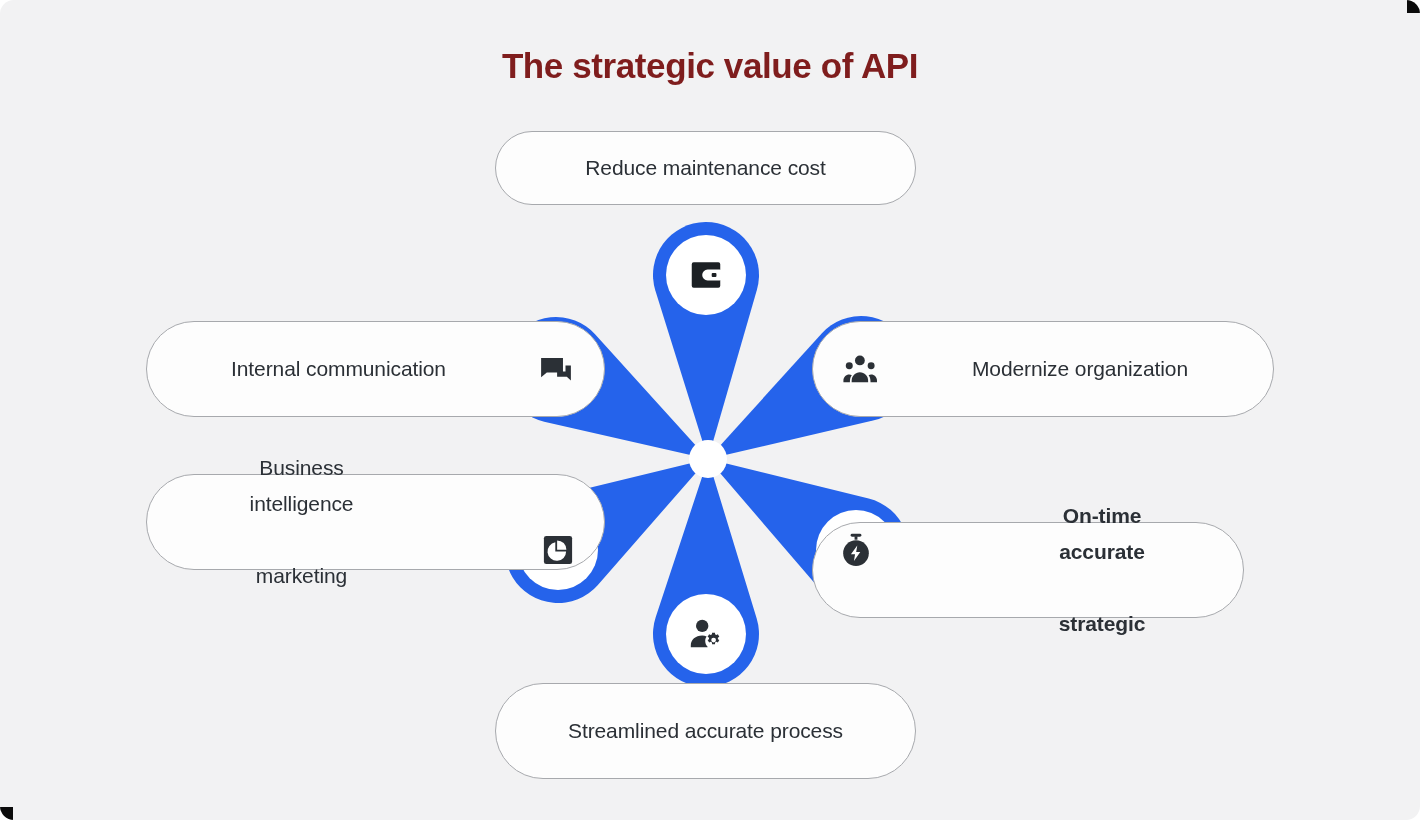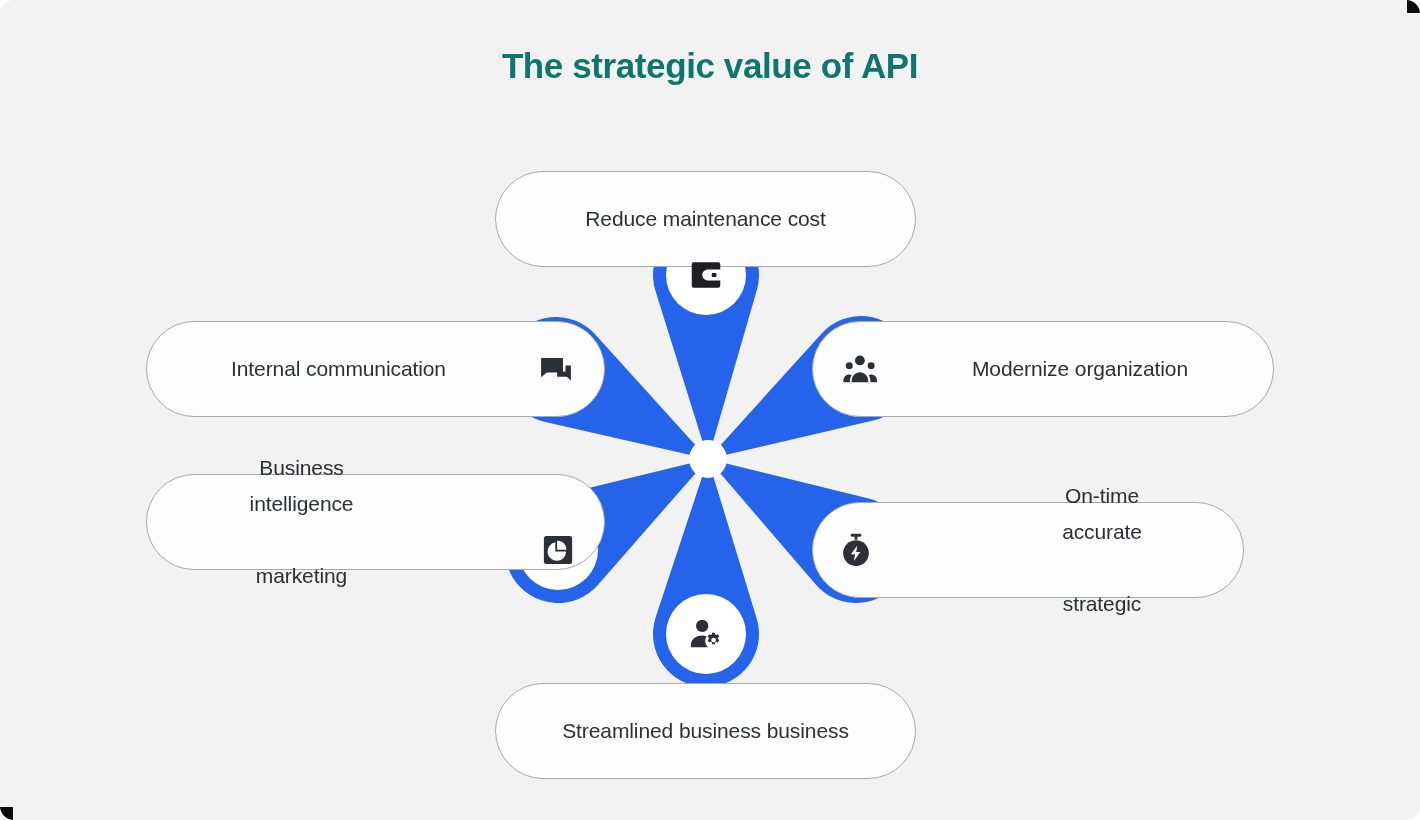--- a/index.html
+++ b/index.html
@@ -32,21 +32,21 @@
   .corner-mark.bl { left: 0; bottom: 0; }
 
   #title {
     position: absolute;
     left: 0;
     right: 0;
     top: 46px;
     text-align: center;
     font-size: 35px;
     font-weight: bold;
-    color: #0f766e;
+    color: #7f1d1d;
     letter-spacing: -0.4px;
   }
 
   #diagram {
     position: absolute;
     left: 0;
     top: 0;
     width: 1420px;
     height: 820px;
   }
@@ -61,30 +61,30 @@
     align-items: center;
     justify-content: center;
     text-align: center;
     color: #2b3036;
     font-size: 21px;
     line-height: 36px;
     letter-spacing: -0.1px;
   }
   .pill span { display: block; padding: 0 22px; }
 
-  .pill-top     { left: 495px; top: 131px;  width: 421px; height: 96px; margin-top: 40px; }
+  .pill-top     { left: 495px; top: 131px;  width: 421px; height: 74px; }
   .pill-bottom  { left: 495px; top: 683px;  width: 421px; height: 96px; }
   .pill-left-up { left: 146px; top: 321px;  width: 459px; height: 96px;
                   justify-content: flex-start; }
   .pill-left-dn { left: 146px; top: 474px;  width: 459px; height: 96px;
                   justify-content: center; }
   .pill-right-up{ left: 812px; top: 321px;  width: 462px; height: 96px;
                   justify-content: flex-end; }
-  .pill-right-dn{ left: 812px; top: 502px;  width: 432px; height: 96px;
-                  justify-content: flex-end; }
+  .pill-right-dn{ left: 812px; top: 522px;  width: 432px; height: 96px;
+                  justify-content: flex-end; font-weight: bold; }
 
   .pill-left-up span  { padding-left: 46px; width: 100%; text-align: center;
                         box-sizing: border-box; padding-right: 120px; }
   .pill-left-dn span  { padding-left: 46px; width: 100%; text-align: center;
                         box-sizing: border-box; padding-right: 120px; }
   .pill-right-up span { padding-right: 46px; width: 100%; text-align: center;
                         box-sizing: border-box; padding-left: 120px; }
   .pill-right-dn span { padding-right: 46px; width: 100%; text-align: center;
                         box-sizing: border-box; padding-left: 120px; }
 
@@ -148,21 +148,21 @@
   </div>
 
   <div class="pill pill-right-dn">
     <span>
       <span>On-time accurate</span><br>
       <span>strategic</span>
     </span>
   </div>
 
   <div class="pill pill-bottom">
-    <span>Streamlined business business</span>
+    <span>Streamlined accurate process</span>
   </div>
 
   <div class="node-icon" style="left:706px; top:275px;">
     <svg width="38" height="38" viewBox="0 0 24 24" fill="#1c2024">
       <path d="M3 5.2A1.2 1.2 0 0 1 4.2 4h15.6A1.2 1.2 0 0 1 21 5.2v13.6a1.2 1.2 0 0 1-1.2 1.2H4.2A1.2 1.2 0 0 1 3 18.8V5.2z"></path>
       <path d="M13 8.6h7.6a1.4 1.4 0 0 1 1.4 1.4v4a1.4 1.4 0 0 1-1.4 1.4H13a3.4 3.4 0 0 1 0-6.8z" fill="#ffffff"></path>
       <rect x="15.6" y="10.7" width="3" height="2.6" rx="0.6" fill="#1c2024"></rect>
     </svg>
   </div>
 

